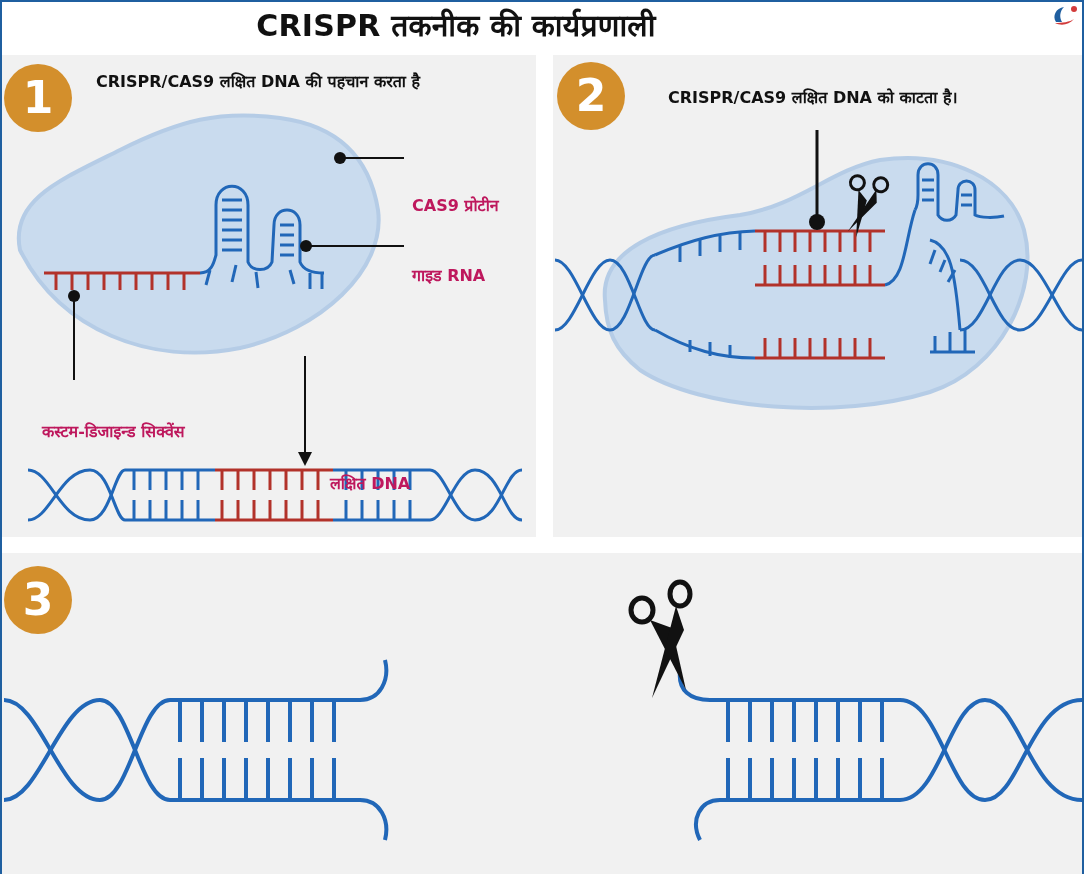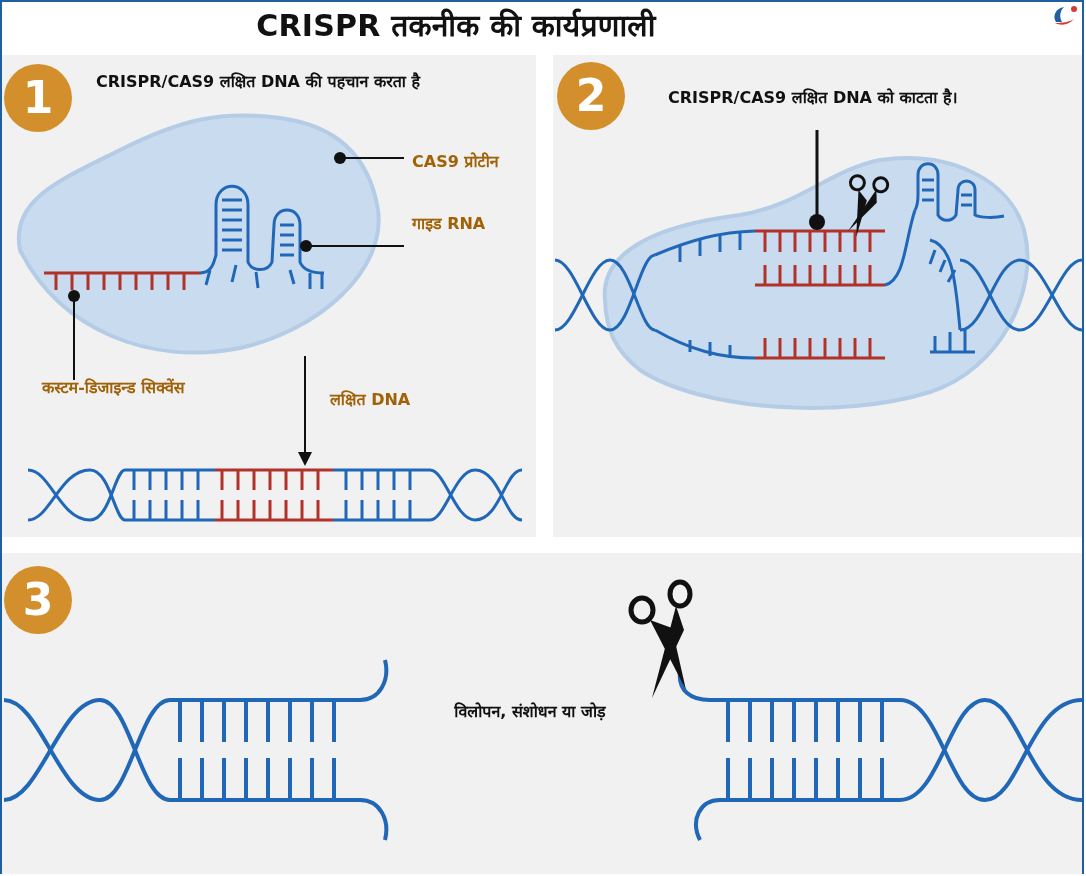--- a/index.html
+++ b/index.html
@@ -6,21 +6,21 @@
   body{width:1086px;height:876px;background:#ffffff;position:relative;overflow:hidden;font-family:"DejaVu Sans","Liberation Sans",sans-serif;}
   .frame{position:absolute;left:0;top:0;width:1084px;height:874px;border-left:2px solid #1f5fa0;border-right:2px solid #1f5fa0;border-top:2px solid #1f5fa0;box-sizing:border-box;}
   .title{position:absolute;left:0;top:4px;width:912px;text-align:center;font-weight:bold;font-size:30px;color:#111;letter-spacing:0.2px;}
   .logo{position:absolute;right:8px;top:4px;width:30px;height:24px;}
   .panel{position:absolute;background:#f1f1f1;}
   .p1{left:2px;top:55px;width:534px;height:482px;}
   .p2{left:553px;top:55px;width:529px;height:482px;}
   .p3{left:2px;top:553px;width:1080px;height:321px;}
   .badge{position:absolute;width:68px;height:68px;border-radius:50%;background:#d38f2c;color:#fff;font-weight:bold;font-size:44px;text-align:center;line-height:68px;}
   .heading{position:absolute;font-weight:bold;font-size:16px;color:#111;white-space:nowrap;}
-  .label{position:absolute;font-weight:bold;font-size:16px;color:#a16207;white-space:nowrap;}
+  .label{position:absolute;font-weight:bold;font-size:16px;color:#be185d;white-space:nowrap;margin-top:44px;}
   .center-text{position:absolute;left:420px;top:701px;width:220px;text-align:center;font-weight:bold;font-size:16px;line-height:22px;color:#111;}
   svg{position:absolute;left:0;top:0;overflow:visible;}
 </style>
 </head>
 <body>
 
 <div class="frame"></div>
 
 <div class="title">CRISPR तकनीक की कार्यप्रणाली</div>
 
@@ -130,23 +130,23 @@
         <line x1="286" y1="500" x2="286" y2="520"></line>
       <line x1="302" y1="470" x2="302" y2="490"></line>
         <line x1="302" y1="500" x2="302" y2="520"></line>
       <line x1="318" y1="470" x2="318" y2="490"></line>
         <line x1="318" y1="500" x2="318" y2="520"></line>
     </g>
   </g>
 </svg>
 
 <div class="label" style="left:412px;top:150px;">CAS9 प्रोटीन</div>
-<div class="label" style="left:412px;top:212px;">गाइड RNA</div>
+<div class="label" style="left:412px;top:220px;">गाइड RNA</div>
 <div class="label" style="left:42px;top:376px;">कस्टम-डिजाइन्ड सिक्वेंस</div>
-<div class="label" style="left:330px;top:388px;">लक्षित DNA</div>
+<div class="label" style="left:330px;top:428px;">लक्षित DNA</div>
 
 <div class="panel p2"></div>
 <div class="badge" style="left:557px;top:62px;">2</div>
 <div class="heading" style="left:668px;top:86px;text-align:right;">CRISPR/CAS9 लक्षित DNA को काटता है।</div>
 
 <svg width="1086" height="876">
   <path d="M605 300 C600 250 660 225 740 215 C800 205 830 170 880 160 C950 150 1010 180 1024 230 C1040 290 1000 370 930 392 C840 420 700 410 640 370 C615 350 606 330 605 300 Z" fill="#c9dbee" stroke="#b5cce6" stroke-width="4"></path>
   <g fill="none" stroke="#2167b8" stroke-width="3">
     <path d="M555 260 C575 260 590 330 610 330 C630 330 640 255 655 255"></path>
     <path d="M555 330 C575 330 590 260 610 260 C630 260 640 330 655 330"></path>
@@ -280,14 +280,13 @@
   </g>
   <g transform="translate(628 580)">
     <ellipse cx="14" cy="30" rx="11" ry="12" fill="none" stroke="#111" stroke-width="5"></ellipse>
     <ellipse cx="52" cy="14" rx="10" ry="12" fill="none" stroke="#111" stroke-width="5"></ellipse>
     <path d="M22 40 L58 110 L44 48 Z" fill="#111"></path>
     <path d="M48 26 L24 118 L56 50 Z" fill="#111"></path>
   </g>
 </svg>
 
 <div class="center-text">
-  <div>विलोपन, संशोधन या जोड़</div>
 </div>
 
 </body></html>

